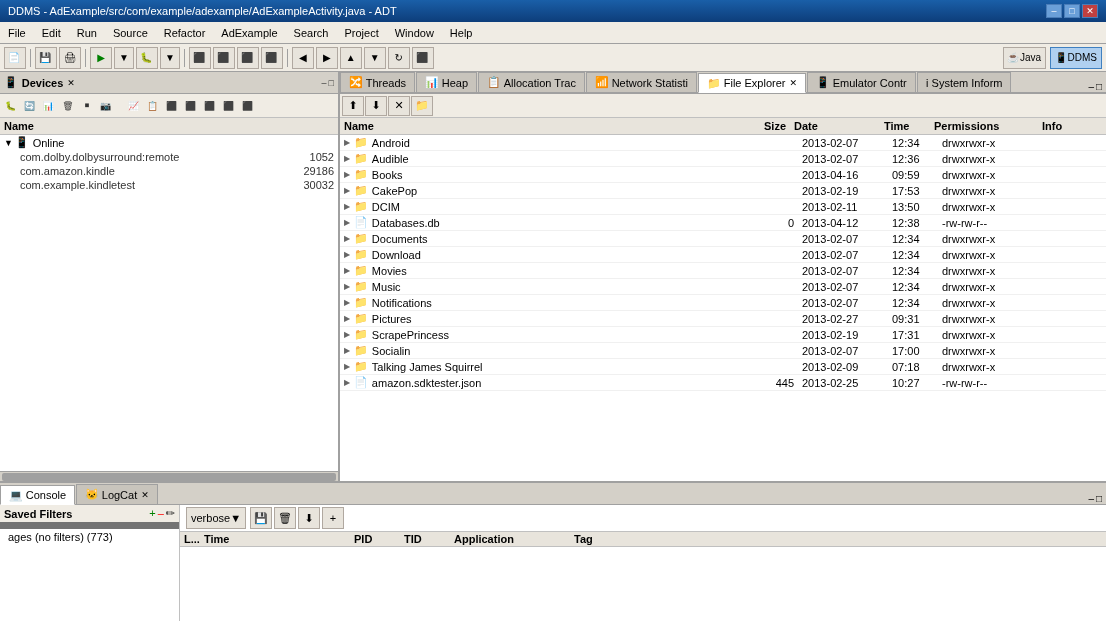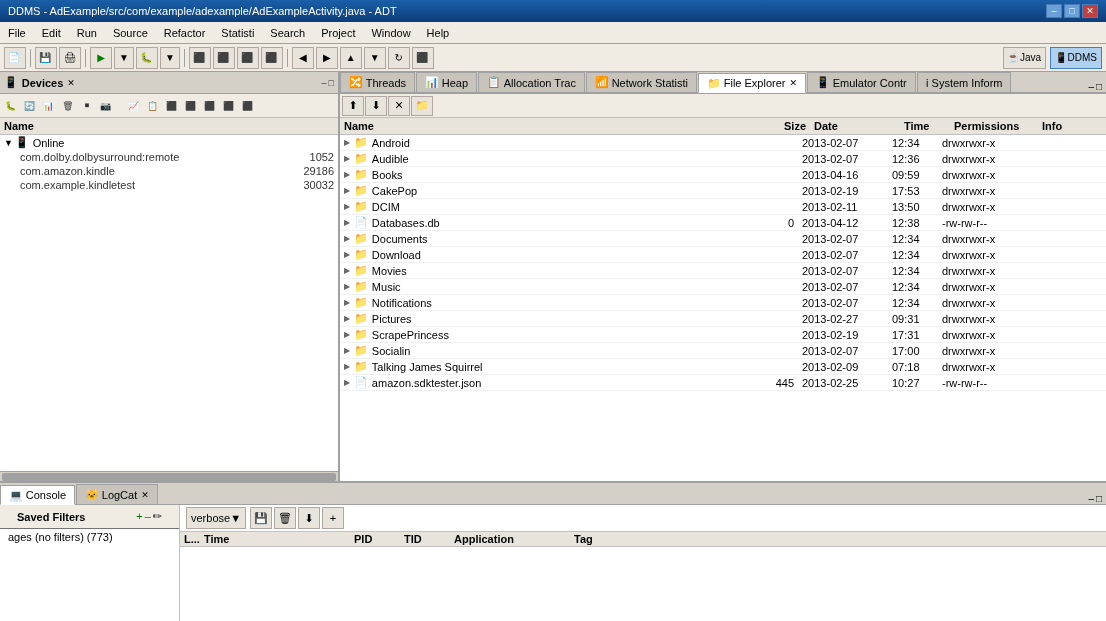--- a/index.html
+++ b/index.html
@@ -142,21 +142,21 @@
     #fe-table { flex: 1; overflow: auto; position: relative; }
     .fe-col-header {
       display: flex; background: #e8e4dc; border-bottom: 1px solid #c0c0c0;
       padding: 2px 4px; position: sticky; top: 0;
     }
     .fe-col { font-size: 11px; font-weight: bold; }
     .fe-col-name { flex: 1; }
     .fe-col-size { width: 50px; text-align: right; padding-right: 8px; }
     .fe-col-date { width: 90px; }
     .fe-col-time { width: 50px; }
-    .fe-col-perm { width: 88px; }
+    .fe-col-perm { width: 108px; }
     .fe-col-info { width: 60px; }
 
     .fe-row {
       display: flex; align-items: center; padding: 1px 4px;
       border-bottom: 1px solid #f0f0f0;
     }
     .fe-row-name { flex: 1; display: flex; align-items: center; gap: 4px; font-size: 11px; }
     .fe-row-size { width: 50px; text-align: right; padding-right: 8px; font-size: 11px; }
     .fe-row-date { width: 90px; font-size: 11px; }
     .fe-row-time { width: 50px; font-size: 11px; }
@@ -181,23 +181,23 @@
     }
     .bottom-tab.active { background: #fff; border-bottom: 1px solid #fff; margin-bottom: -1px; }
     .bottom-panel-controls { margin-left: auto; display: flex; align-items: center; gap: 2px; padding-right: 4px; }
 
     #logcat-content { flex: 1; display: flex; overflow: hidden; }
     #logcat-left {
       width: 180px; border-right: 1px solid #c0c0c0;
       display: flex; flex-direction: column;
     }
     .logcat-filter-header {
-      background: #f0ece4; border-bottom: 1px solid #737373;
+      background: #f0ece4; border-bottom: 7px solid #737373;
       display: flex; align-items: center; justify-content: space-between;
-      padding: 2px 17px; height: 24px;
+      padding: 2px 4px; height: 24px;
     }
     .filter-label { font-size: 11px; font-weight: bold; }
     .filter-btns { display: flex; gap: 2px; }
     .filter-btn { font-size: 11px; cursor: pointer; }
     .filter-item { padding: 2px 8px; font-size: 11px; }
     .filter-scroll { flex: 1; overflow: auto; }
     #logcat-right { flex: 1; display: flex; flex-direction: column; }
     #logcat-search {
       background: #fff; border-bottom: 1px solid #c0c0c0;
       display: flex; align-items: center; padding: 2px;
@@ -245,21 +245,21 @@
     <div class="title-btn" style="background:#c04040;">✕</div>
   </div>
 </div>
 
 <div id="menubar">
   <div class="menu-item">File</div>
   <div class="menu-item">Edit</div>
   <div class="menu-item">Run</div>
   <div class="menu-item">Source</div>
   <div class="menu-item">Refactor</div>
-  <div class="menu-item">Statisti</div>
+  <div class="menu-item">AdExample</div>
   <div class="menu-item">Search</div>
   <div class="menu-item">Project</div>
   <div class="menu-item">Window</div>
   <div class="menu-item">Help</div>
 </div>
 
 <div id="toolbar">
   <div class="tb-btn">📄</div>
   <div class="tb-separator"></div>
   <div class="tb-btn">💾</div>

